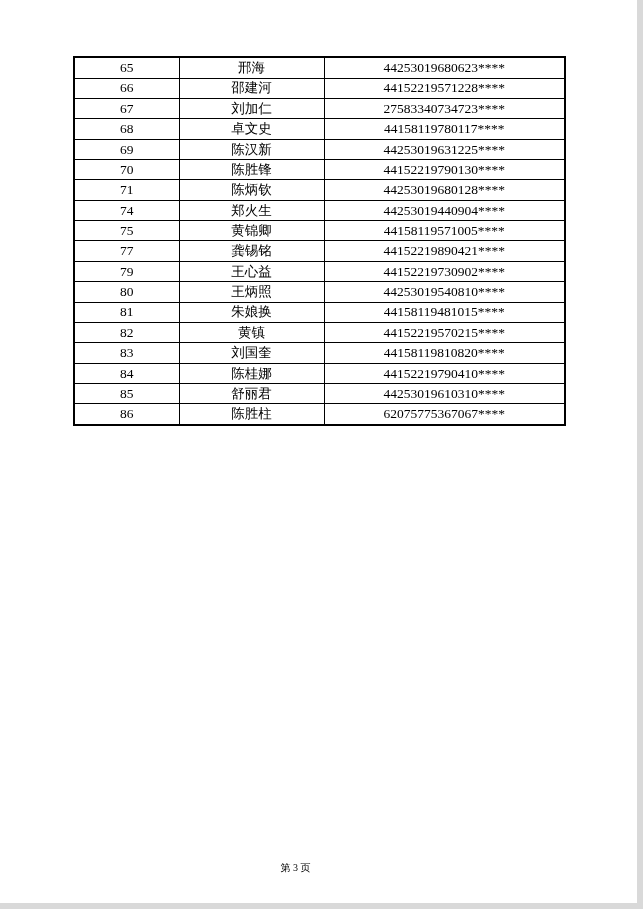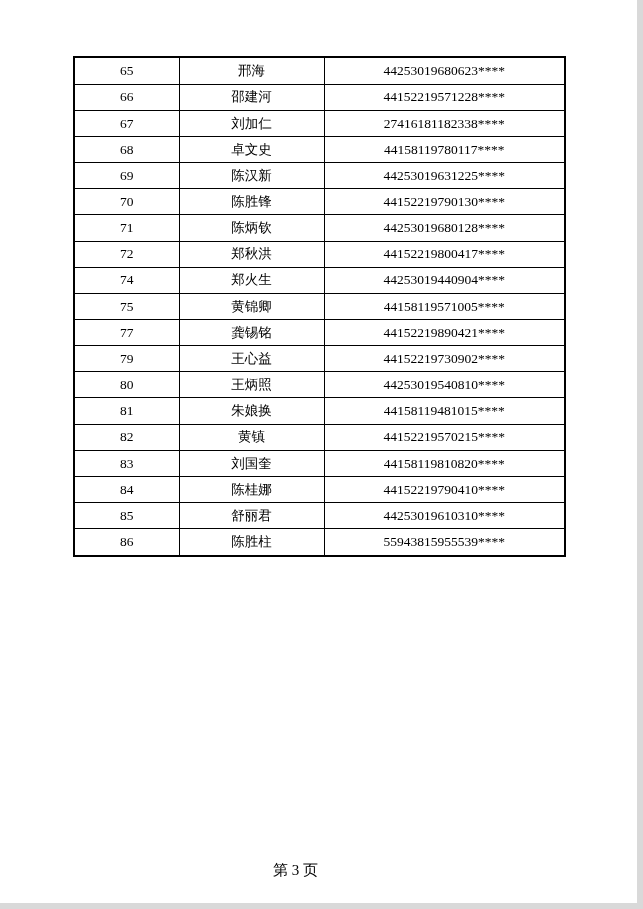--- a/index.html
+++ b/index.html
@@ -17,21 +17,21 @@
     top: 0;
     width: 637px;
     height: 903px;
     background: #ffffff;
   }
   .roster-table {
     position: absolute;
     left: 73px;
     top: 56px;
     width: 491px;
-    height: 501px;
+    height: 370px;
     border-collapse: collapse;
     table-layout: fixed;
     border: 2px solid #000000;
   }
   .roster-table td {
     border: 1px solid #000000;
     padding: 0;
     text-align: center;
     vertical-align: middle;
     font-size: 13.5px;
@@ -42,21 +42,21 @@
   }
   col.c-index { width: 105px; }
   col.c-name  { width: 145px; }
   col.c-id    { width: 241px; }
   .page-footer {
     position: absolute;
     left: 0;
     top: 861px;
     width: 591px;
     text-align: center;
-    font-size: 15px;
+    font-size: 10px;
     color: #000000;
   }
 </style>
 </head>
 <body>
 
 <div class="page">
 
   <table class="roster-table">
     <colgroup>
@@ -71,46 +71,41 @@
     <td>44253019680623****</td>
   </tr>
         <tr>
     <td>66</td>
     <td>邵建河</td>
     <td>44152219571228****</td>
   </tr>
         <tr>
     <td>67</td>
     <td>刘加仁</td>
-    <td>27416181182338****</td>
+    <td>27583340734723****</td>
   </tr>
         <tr>
     <td>68</td>
     <td>卓文史</td>
     <td>44158119780117****</td>
   </tr>
         <tr>
     <td>69</td>
     <td>陈汉新</td>
     <td>44253019631225****</td>
   </tr>
         <tr>
     <td>70</td>
     <td>陈胜锋</td>
     <td>44152219790130****</td>
   </tr>
         <tr>
     <td>71</td>
     <td>陈炳钦</td>
     <td>44253019680128****</td>
-  </tr>
-        <tr>
-    <td>72</td>
-    <td>郑秋洪</td>
-    <td>44152219800417****</td>
   </tr>
         <tr>
     <td>74</td>
     <td>郑火生</td>
     <td>44253019440904****</td>
   </tr>
         <tr>
     <td>75</td>
     <td>黄锦卿</td>
     <td>44158119571005****</td>
@@ -151,21 +146,21 @@
     <td>44152219790410****</td>
   </tr>
         <tr>
     <td>85</td>
     <td>舒丽君</td>
     <td>44253019610310****</td>
   </tr>
         <tr>
     <td>86</td>
     <td>陈胜柱</td>
-    <td>55943815955539****</td>
+    <td>62075775367067****</td>
   </tr>
       </tbody>
   </table>
 
   <div class="page-footer">
     <span>第 3 页</span>
   </div>
 
 </div>
 

